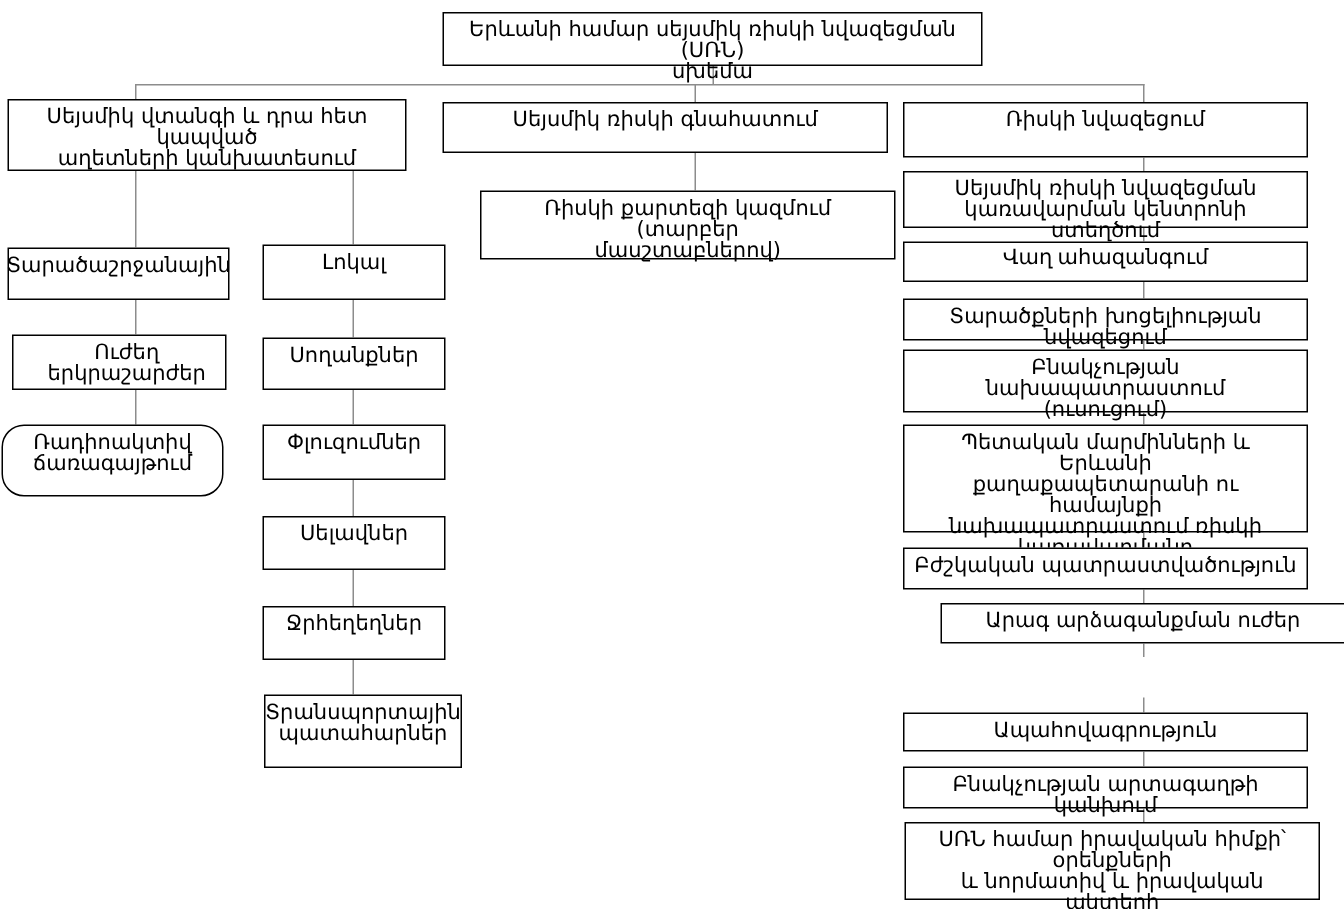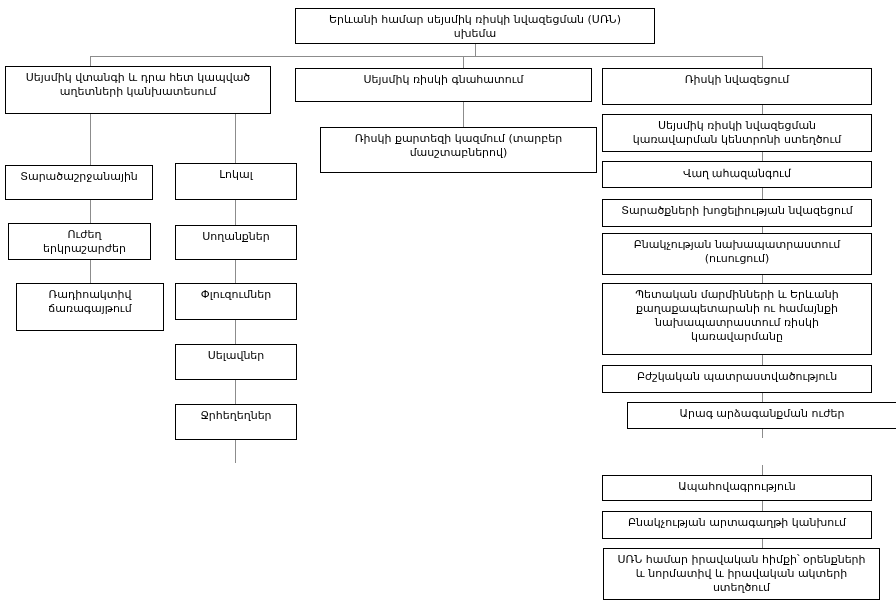--- a/index.html
+++ b/index.html
@@ -13,21 +13,21 @@
   }
   .box {
     position:absolute;
     box-sizing:border-box;
     border:1px solid #000000;
     background:#ffffff;
     display:flex;
     justify-content:center;
     align-items:flex-start;
     text-align:center;
-    font-size:11px;
+    font-size:14px;
     line-height:14px;
     padding:4px 6px;
     white-space:pre-line;
   }
   .vline { position:absolute; width:1px; background:#8c8c8c; }
   .hline { position:absolute; height:1px; background:#8c8c8c; }
 </style>
 </head>
 <body>
 
@@ -65,28 +65,30 @@
 
   <div class="box" style="left:295px;top:8px;width:360px;height:36px;">Երևանի համար սեյսմիկ ռիսկի նվազեցման (ՍՌՆ)
 սխեմա</div>
 
   <div class="box" style="left:5px;top:66px;width:266px;height:48px;">Սեյսմիկ վտանգի և դրա հետ կապված
 աղետների կանխատեսում</div>
 
   <div class="box" style="left:5px;top:165px;width:148px;height:35px;">Տարածաշրջանային</div>
   <div class="box" style="left:8px;top:223px;width:143px;height:37px;padding-left:16px;">Ուժեղ
 երկրաշարժեր</div>
-  <div class="box" style="left:16px;top:283px;width:148px;height:48px;">Ռադիոակտիվ
+  <div class="box" style="left:1px;top:283px;width:148px;height:48px;border-radius:15px;">Ռադիոակտիվ
 ճառագայթում</div>
 
   <div class="box" style="left:175px;top:163px;width:122px;height:37px;">Լոկալ</div>
   <div class="box" style="left:175px;top:225px;width:122px;height:35px;">Սողանքներ</div>
   <div class="box" style="left:175px;top:283px;width:122px;height:37px;">Փլուզումներ</div>
   <div class="box" style="left:175px;top:344px;width:122px;height:36px;">Սելավներ</div>
   <div class="box" style="left:175px;top:404px;width:122px;height:36px;">Ջրհեղեղներ</div>
+  <div class="box" style="left:176px;top:463px;width:132px;height:49px;">Տրանսպորտային
+պատահարներ</div>
 
   <div class="box" style="left:295px;top:68px;width:297px;height:34px;">Սեյսմիկ ռիսկի գնահատում</div>
   <div class="box" style="left:320px;top:127px;width:277px;height:46px;">Ռիսկի քարտեզի կազմում (տարբեր
 մասշտաբներով)</div>
 
   <div class="box" style="left:602px;top:68px;width:270px;height:37px;">Ռիսկի նվազեցում</div>
   <div class="box" style="left:602px;top:114px;width:270px;height:38px;">Սեյսմիկ ռիսկի նվազեցման
 կառավարման կենտրոնի ստեղծում</div>
   <div class="box" style="left:602px;top:161px;width:270px;height:27px;font-family:Liberation Serif, serif;">Վաղ ահազանգում</div>
   <div class="box" style="left:602px;top:199px;width:270px;height:28px;">Տարածքների խոցելիության նվազեցում</div>

